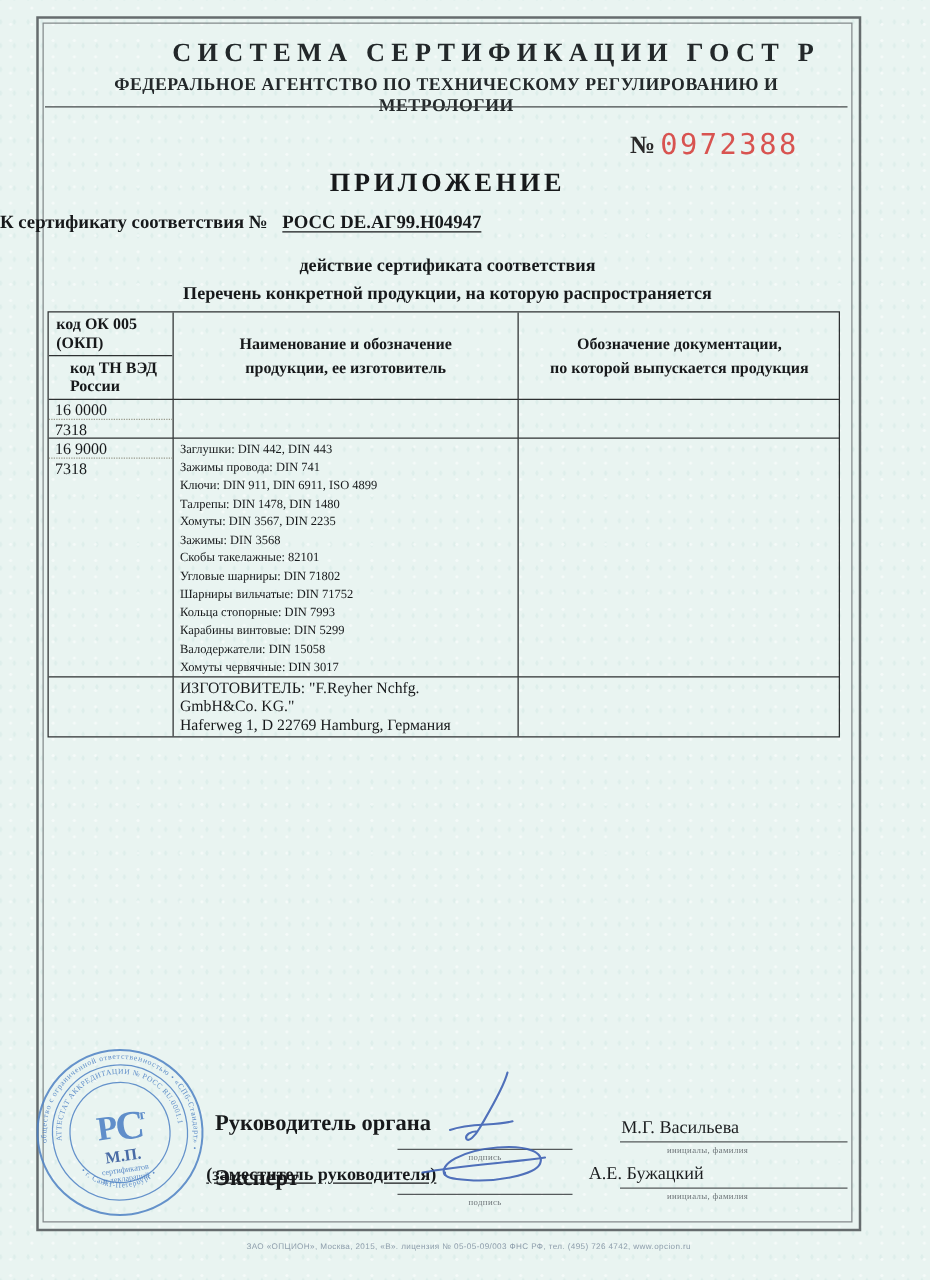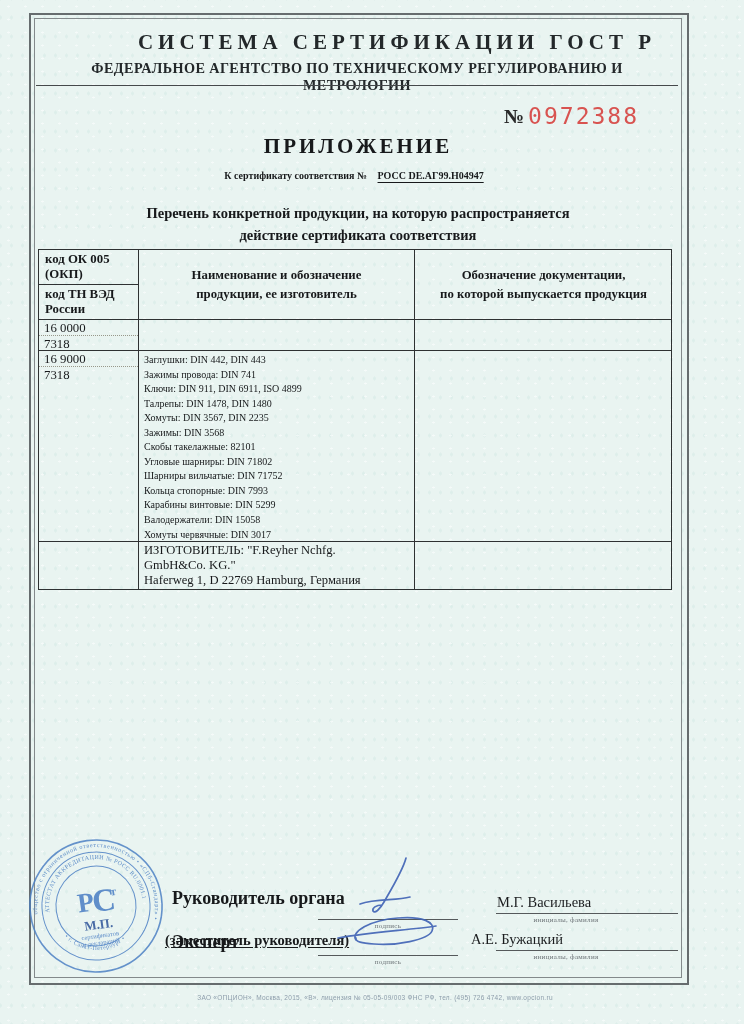--- a/index.html
+++ b/index.html
@@ -17,34 +17,34 @@
   .abs{position:absolute;}
   .frame-outer{left:29px;top:13px;width:656px;height:968px;border:2px solid #666c6e;}
   .frame-inner{left:34px;top:18px;width:646px;height:958px;border:1px solid #83898b;}
   .hdr-divider{left:36px;top:85px;width:642px;height:0;border-top:1.5px solid #45494b;}
   .hdr-line1{left:36px;top:30px;width:642px;text-align:center;font-weight:bold;font-size:21px;letter-spacing:5px;color:#23282a;margin-left:40px;}
   .hdr-line2{left:36px;top:60px;width:642px;text-align:center;font-weight:bold;font-size:14.5px;letter-spacing:.4px;color:#23282a;transform:scaleX(.98);}
   .num-block{left:504px;top:103px;white-space:nowrap;}
   .num-prefix{font-size:20px;font-weight:bold;color:#2a2a2a;}
   .num-value{font-family:"DejaVu Sans Mono",monospace;font-size:23px;letter-spacing:2px;color:#d85350;vertical-align:-1px;}
   .title{left:0;top:134px;width:716px;text-align:center;font-weight:bold;font-size:21px;letter-spacing:3px;color:#17191b;}
-  .cert-line{left:0;top:170px;width:716px;text-align:center;font-size:10px;font-weight:bold;color:#17191b;}
+  .cert-line{left:0;top:170px;width:716px;font-size:15px;font-weight:bold;color:#17191b;}
   .cert-value{text-decoration:underline;text-underline-offset:3px;padding:0 8px;font-weight:bold;}
   .subtitle{left:0;top:203px;width:716px;text-align:center;font-weight:bold;font-size:14.5px;line-height:1.5;color:#17191b;}
   .tbl{
     left:38px;top:249px;width:634px;border:1.5px solid #2e3132;
     display:grid;grid-template-columns:100px 276px 257px;grid-template-rows:70px 31px 191px 47px;
     font-size:12.8px;color:#17191b;box-sizing:border-box;background:transparent;
   }
   .cell{border-right:1px solid #2e3132;border-bottom:1px solid #2e3132;box-sizing:border-box;overflow:hidden;}
   .cell.last-col{border-right:none;}
   .cell.last-row{border-bottom:none;}
   .h-split{display:flex;flex-direction:column;font-weight:bold;}
   .h-split .h-top{flex:1;display:flex;align-items:center;padding-left:6px;border-bottom:1px solid #2e3132;}
-  .h-split .h-bot{flex:1;display:flex;align-items:center;padding-left:6px;}
+  .h-split .h-bot{flex:1;display:flex;align-items:center;padding-left:6px;margin-left:11px;}
   .h-center{display:flex;flex-direction:column;align-items:center;justify-content:center;font-weight:bold;text-align:center;line-height:1.45;}
   .code-cell{padding:0;}
   .code-top{padding:1px 5px 0 5px;border-bottom:1px dotted #98988a;line-height:14px;}
   .code-bot{padding:1px 5px 0 5px;line-height:14px;}
   .prod-list{padding:2px 5px;line-height:14.55px;font-size:10px;}
   .mfr{padding:1px 5px;line-height:15px;font-size:12.6px;}
   .sig-role{font-weight:bold;font-size:18px;color:#17191b;white-space:nowrap;}
   .sig-role.u{text-decoration:underline;text-underline-offset:2px;margin-top:28px;}
   .sig-line{border-top:1.2px solid #55595b;height:0;}
   .sig-small{font-size:7px;color:#6d7478;letter-spacing:.3px;}
@@ -70,22 +70,22 @@
   </div>
 
   <div class="abs title">ПРИЛОЖЕНИЕ</div>
 
   <div class="abs cert-line">
     <span>К сертификату соответствия №</span>
     <span class="cert-value">РОСС DE.АГ99.Н04947</span>
   </div>
 
   <div class="abs subtitle">
+      <div>действие сертификата соответствия</div>
       <div>Перечень конкретной продукции,  на которую распространяется</div>
-      <div>действие сертификата соответствия</div>
     </div>
 
   <div class="abs tbl">
 
     <div class="cell h-split">
       <div class="h-top">код ОК 005 (ОКП)</div>
       <div class="h-bot">код ТН ВЭД России</div>
     </div>
     <div class="cell h-center">
         <div>Наименование и обозначение</div>

